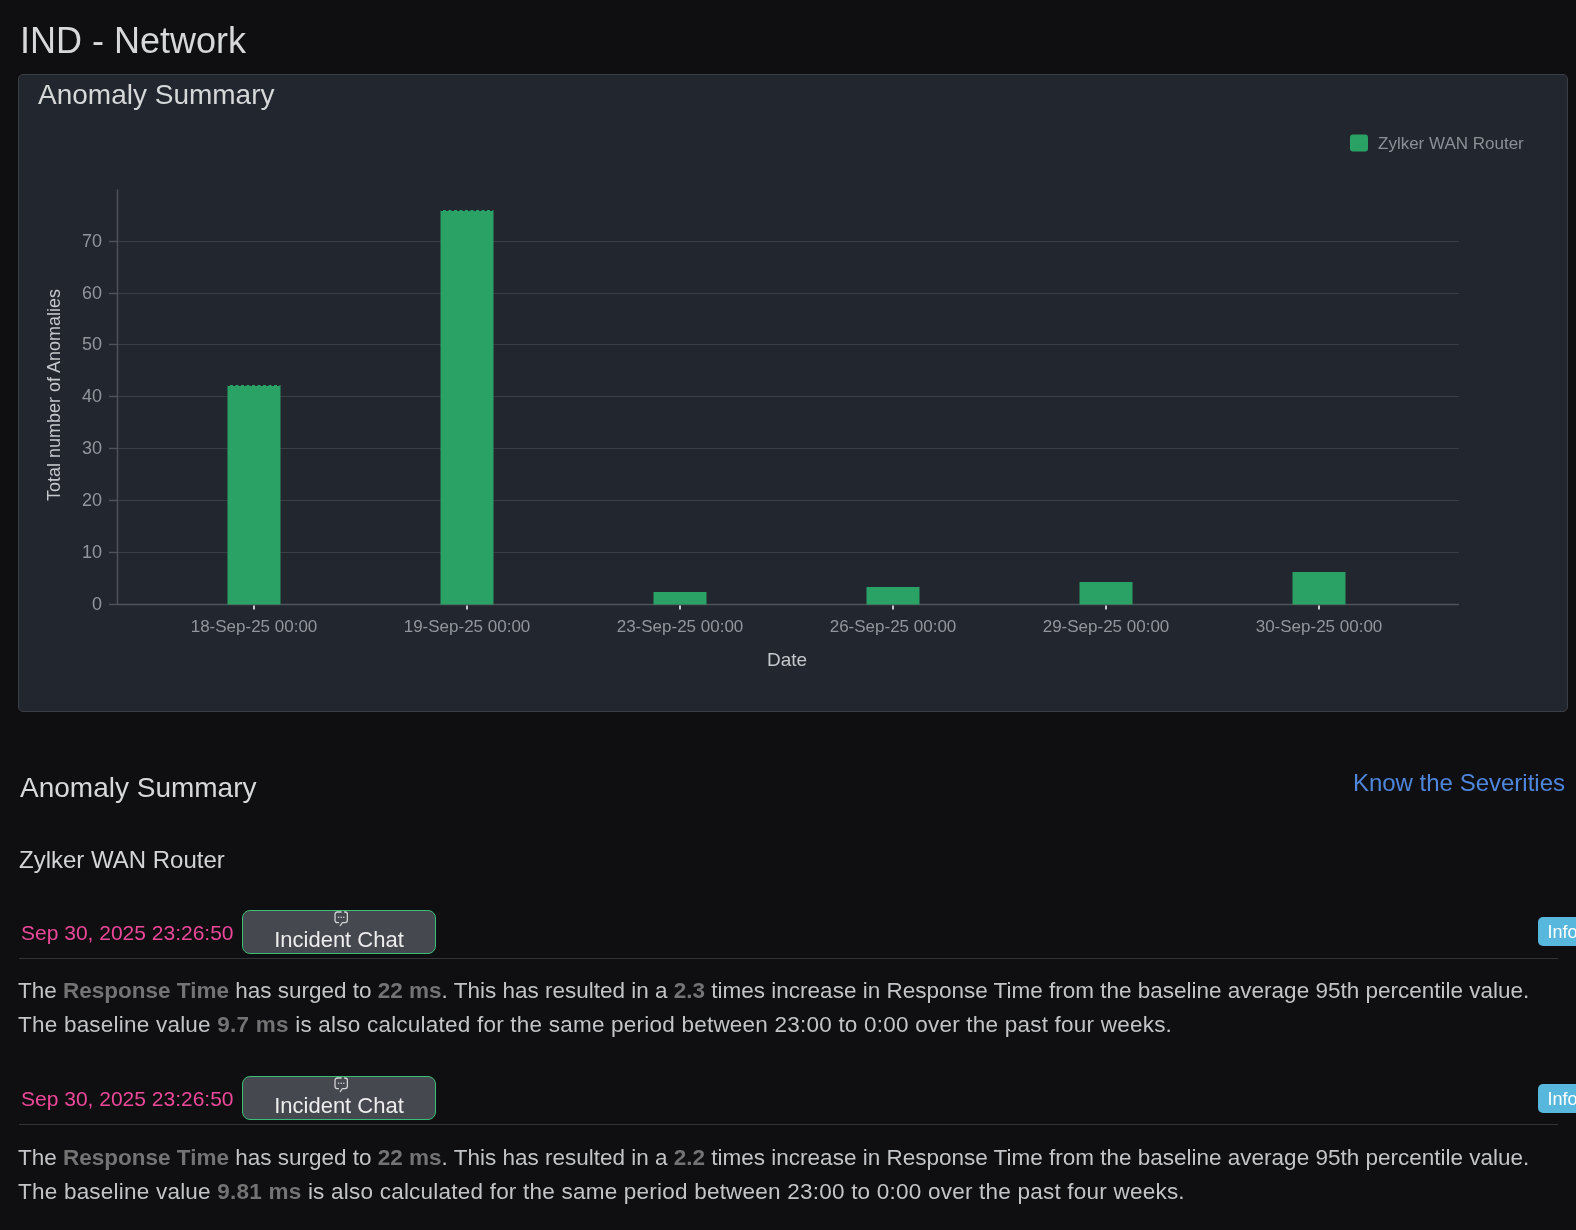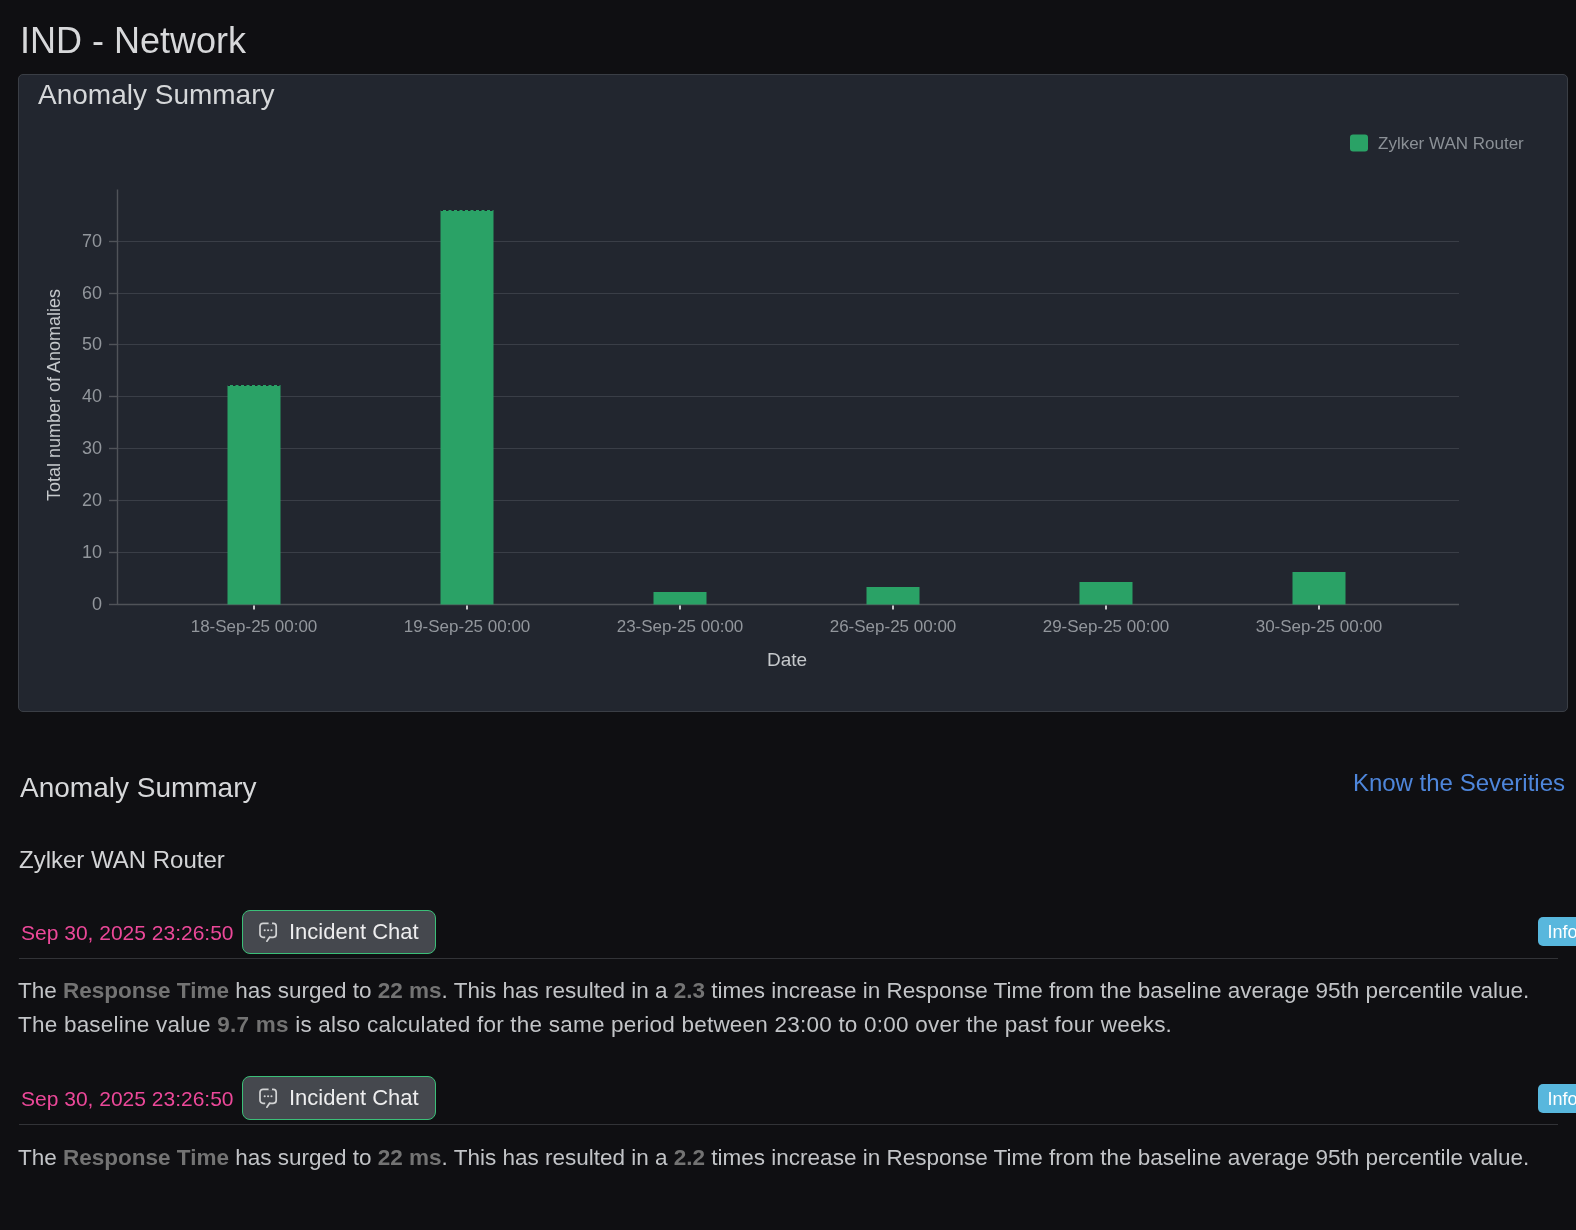--- a/index.html
+++ b/index.html
@@ -6,21 +6,21 @@
   html,body { background:#0f0f12; width:1576px; height:1230px; overflow:hidden; }
   body { font-family:"Liberation Sans", sans-serif; position:relative; }
   .abs { position:absolute; }
   #title { left:20px; top:23px; font-size:36px; color:#d7d8da; line-height:1; }
   #panel { left:18px; top:74px; width:1550px; height:638px; background:#22262f; border:1px solid #3a3e45; border-radius:5px; }
   #panel h2 { position:absolute; left:19px; top:6px; font-size:28px; font-weight:400; color:#d5d7d9; line-height:1; }
   #history { left:20px; top:774px; font-size:28px; color:#d7d8da; line-height:1; }
   #know { right:11px; top:771px; font-size:24px; color:#4e86db; line-height:1;margin-left:8px; }
   #router { left:19px; top:848px; font-size:24px; color:#d3d4d6; line-height:1; }
   .ts { left:21px; font-size:21px; color:#ec4899; line-height:1; }
-  .chatbtn { left:242px; width:194px; height:44px; background:#45484e; border:1px solid #3bbf78; border-radius:8px; display:flex; align-items:center; color:#ededee; font-size:22px; }
+  .chatbtn { left:242px; width:194px; height:44px; background:#45484e; border:1px solid #3bbf78; border-radius:8px; display:flex; align-items:center; color:#ededee; font-size:22px;flex-direction:column; }
   .chatbtn svg { margin-left:16px; margin-right:11px; }
   .infobadge { left:1509px; width:49px; height:29px; background:#58b7dd; border-radius:5px; color:#fff; font-size:18px; display:flex; align-items:center; justify-content:center; line-height:1;margin-left:29px; }
   .sep { left:19px; width:1539px; height:1px; background:#323337; }
   .bodytext { left:18px; width:1522px; font-size:22.5px; line-height:34px; color:#c2c4c7; }
   .bodytext b { color:#737373; }
 </style>
 </head>
 <body>
 <div class="abs" id="title">IND - Network</div>
 
@@ -136,13 +136,13 @@
     <g fill="#d2d3d4">
         <circle cx="5.7" cy="8.3" r="1.05"></circle>
         <circle cx="9.1" cy="8.3" r="1.05"></circle>
         <circle cx="12.5" cy="8.3" r="1.05"></circle>
       </g>
   </svg>
   <span>Incident Chat</span>
 </div>
 <div class="abs infobadge" style="top:1084px;">Info</div>
 <div class="abs sep" style="top:1124px;"></div>
-<div class="abs bodytext" style="top:1141px;">The <b>Response Time</b> has surged to <b>22 ms</b>. This has resulted in a <b>2.2</b> times increase in Response Time from the baseline average 95th percentile value.<br></div>
+<div class="abs bodytext" style="top:1141px;">The <b>Response Time</b> has surged to <b>22 ms</b>. This has resulted in a <b>2.2</b> times increase in Response Time from the baseline average 95th percentile value.<br><span style="letter-spacing:0.22px">The baseline value <b>9.81 ms</b> is also calculated for the same period between 23:00 to 0:00 over the past four weeks.</span></div>
 
 </body></html>

